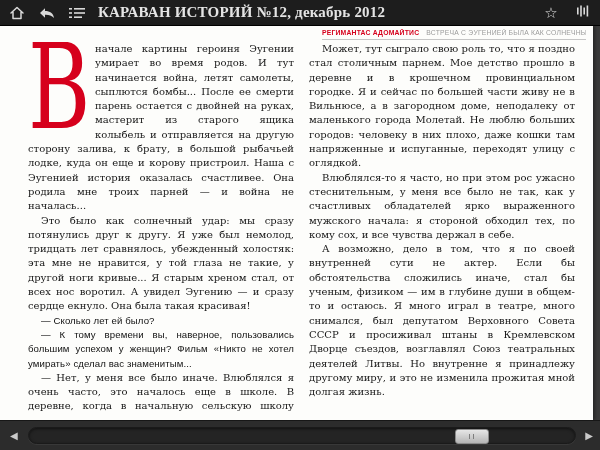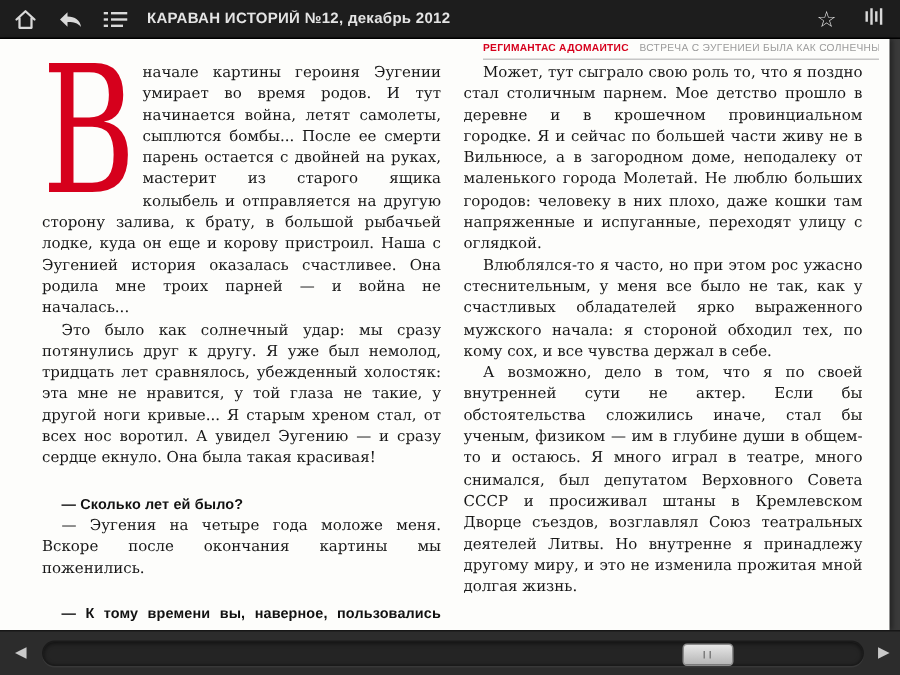--- a/index.html
+++ b/index.html
@@ -17,22 +17,22 @@
   .tb-btn{
     display:flex;align-items:center;justify-content:center;
     width:26px;height:26px;flex:0 0 auto;cursor:pointer;
   }
   .tb-btn svg{display:block;}
   .tb-btn.home{margin-left:4px;}
   .tb-btn.back{margin-left:4px;}
   .tb-btn.toc{margin-left:4px;}
   .tb-title{
     margin-left:8px;flex:1 1 auto;
-    font-family:Liberation Sans, sans-serif;font-weight:bold;
-    font-size:10px;color:#e4e4e4;letter-spacing:.2px;
+    font-family:Liberation Serif, serif;font-weight:bold;
+    font-size:15px;color:#e4e4e4;letter-spacing:.2px;
     white-space:nowrap;overflow:hidden;
   }
   .tb-star{
     width:30px;height:26px;display:flex;align-items:center;justify-content:center;
     font-family:"DejaVu Sans",sans-serif;font-size:15px;color:#dedede;cursor:pointer;
   }
   .tb-pages{
     width:34px;height:26px;display:flex;align-items:center;justify-content:center;cursor:pointer;
   }
   
@@ -53,22 +53,22 @@
     display:flex;gap:15px;overflow:hidden;
   }
   .col{
     width:266px;height:100%;overflow:hidden;
     text-align:justify;color:#161616;
     font-size:10px;line-height:14.3px;
   }
   .col p{margin:0;text-indent:13px;}
   .col p.has-drop,.col p.no-indent{text-indent:0;}
   .col p.question{
-    font-family:"Liberation Sans",sans-serif;font-weight:bold;
-    font-size:9.6px;letter-spacing:.1px;color:#111;margin-top:16px;
+    font-family:"Liberation Sans",sans-serif;font-weight:normal;
+    font-size:9.6px;letter-spacing:.1px;color:#111;
   }
   .dropcap{
     float:left;width:60px;height:86px;overflow:visible;
     font-family:"DejaVu Serif",serif;color:#d6001c;
     font-size:118px;line-height:86px;
     transform:scaleX(.72);transform-origin:left top;
     margin:2px 7px 1px 0;
   }
   
   .bottombar{
@@ -148,21 +148,20 @@
 <div class="page">
   <div class="page-header">
     <span class="ph-author">РЕГИМАНТАС АДОМАЙТИС</span>
     <span class="ph-tagline">ВСТРЕЧА С ЭУГЕНИЕЙ БЫЛА КАК СОЛНЕЧНЫЙ УДАР</span>
   </div>
   <div class="columns">
     <div class="col">
         <p class="body has-drop"><span class="dropcap">В</span>начале картины героиня Эугении умирает во время родов. И тут начинается война, летят самолеты, сыплются бомбы... После ее смерти парень остается с двойней на руках, мастерит из старого ящика колыбель и отправляется на другую сторону залива, к брату, в большой рыбачьей лодке, куда он еще и корову пристроил. Наша с Эугенией история оказалась счастливее. Она родила мне троих парней — и война не началась...</p>
         <p class="body">Это было как солнечный удар: мы сразу потянулись друг к другу. Я уже был немолод, тридцать лет сравнялось, убежденный холостяк: эта мне не нравится, у той глаза не такие, у другой ноги кривые... Я старым хреном стал, от всех нос воротил. А увидел Эугению — и сразу сердце екнуло. Она была такая красивая!</p>
         <p class="question">— Сколько лет ей было?</p>
-        <p class="body">— Эугения на четыре года моложе меня. Вскоре после окончания картины мы поженились.</p>
         <p class="question">— К тому времени вы, наверное, пользовались большим успехом у женщин? Фильм «Никто не хотел умирать» сделал вас знаменитым...</p>
         <p class="body">— Нет, у меня все было иначе. Влюблялся я очень часто, это началось еще в школе. В деревне, когда в начальную сельскую школу ходил, влюбился в де-</p>
       </div>
     <div class="col">
         <p class="body">Может, тут сыграло свою роль то, что я поздно стал столичным парнем. Мое детство прошло в деревне и в крошечном провинциальном городке. Я и сейчас по большей части живу не в Вильнюсе, а в загородном доме, неподалеку от маленького города Молетай. Не люблю больших городов: человеку в них плохо, даже кошки там напряженные и испуганные, переходят улицу с оглядкой.</p>
         <p class="body">Влюблялся-то я часто, но при этом рос ужасно стеснительным, у меня все было не так, как у счастливых обладателей ярко выраженного мужского начала: я стороной обходил тех, по кому сох, и все чувства держал в себе.</p>
         <p class="body">А возможно, дело в том, что я по своей внутренней сути не актер. Если бы обстоятельства сложились иначе, стал бы ученым, физиком — им в глубине души в общем-то и остаюсь. Я много играл в театре, много снимался, был депутатом Верховного Совета СССР и просиживал штаны в Кремлевском Дворце съездов, возглавлял Союз театральных деятелей Литвы. Но внутренне я принадлежу другому миру, и это не изменила прожитая мной долгая жизнь.</p>
       </div>
   </div>
 </div>

